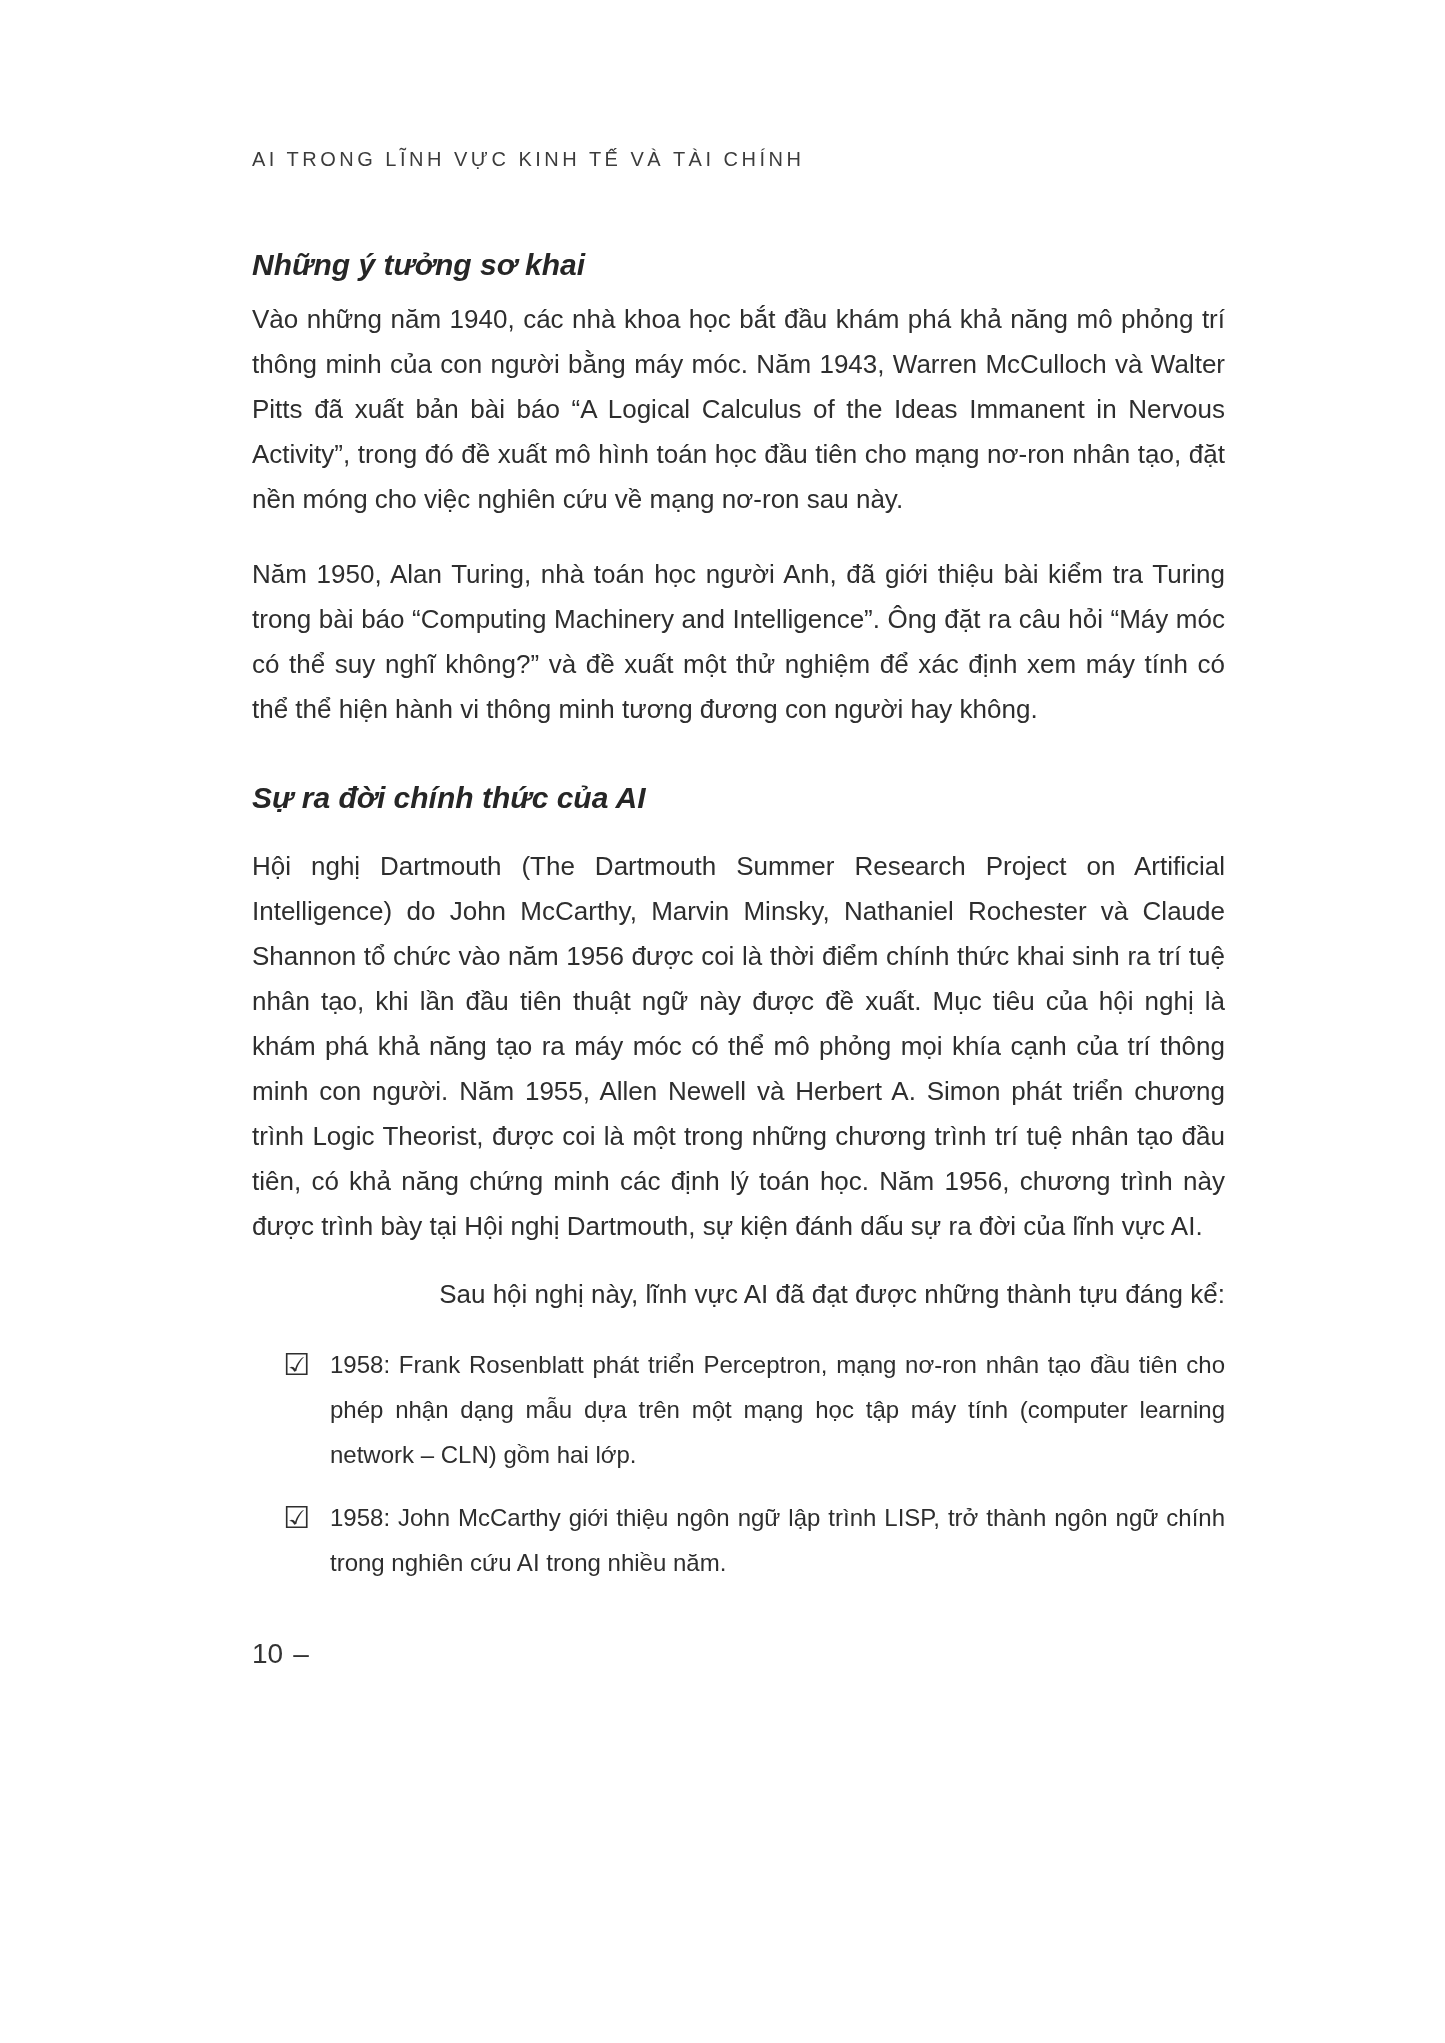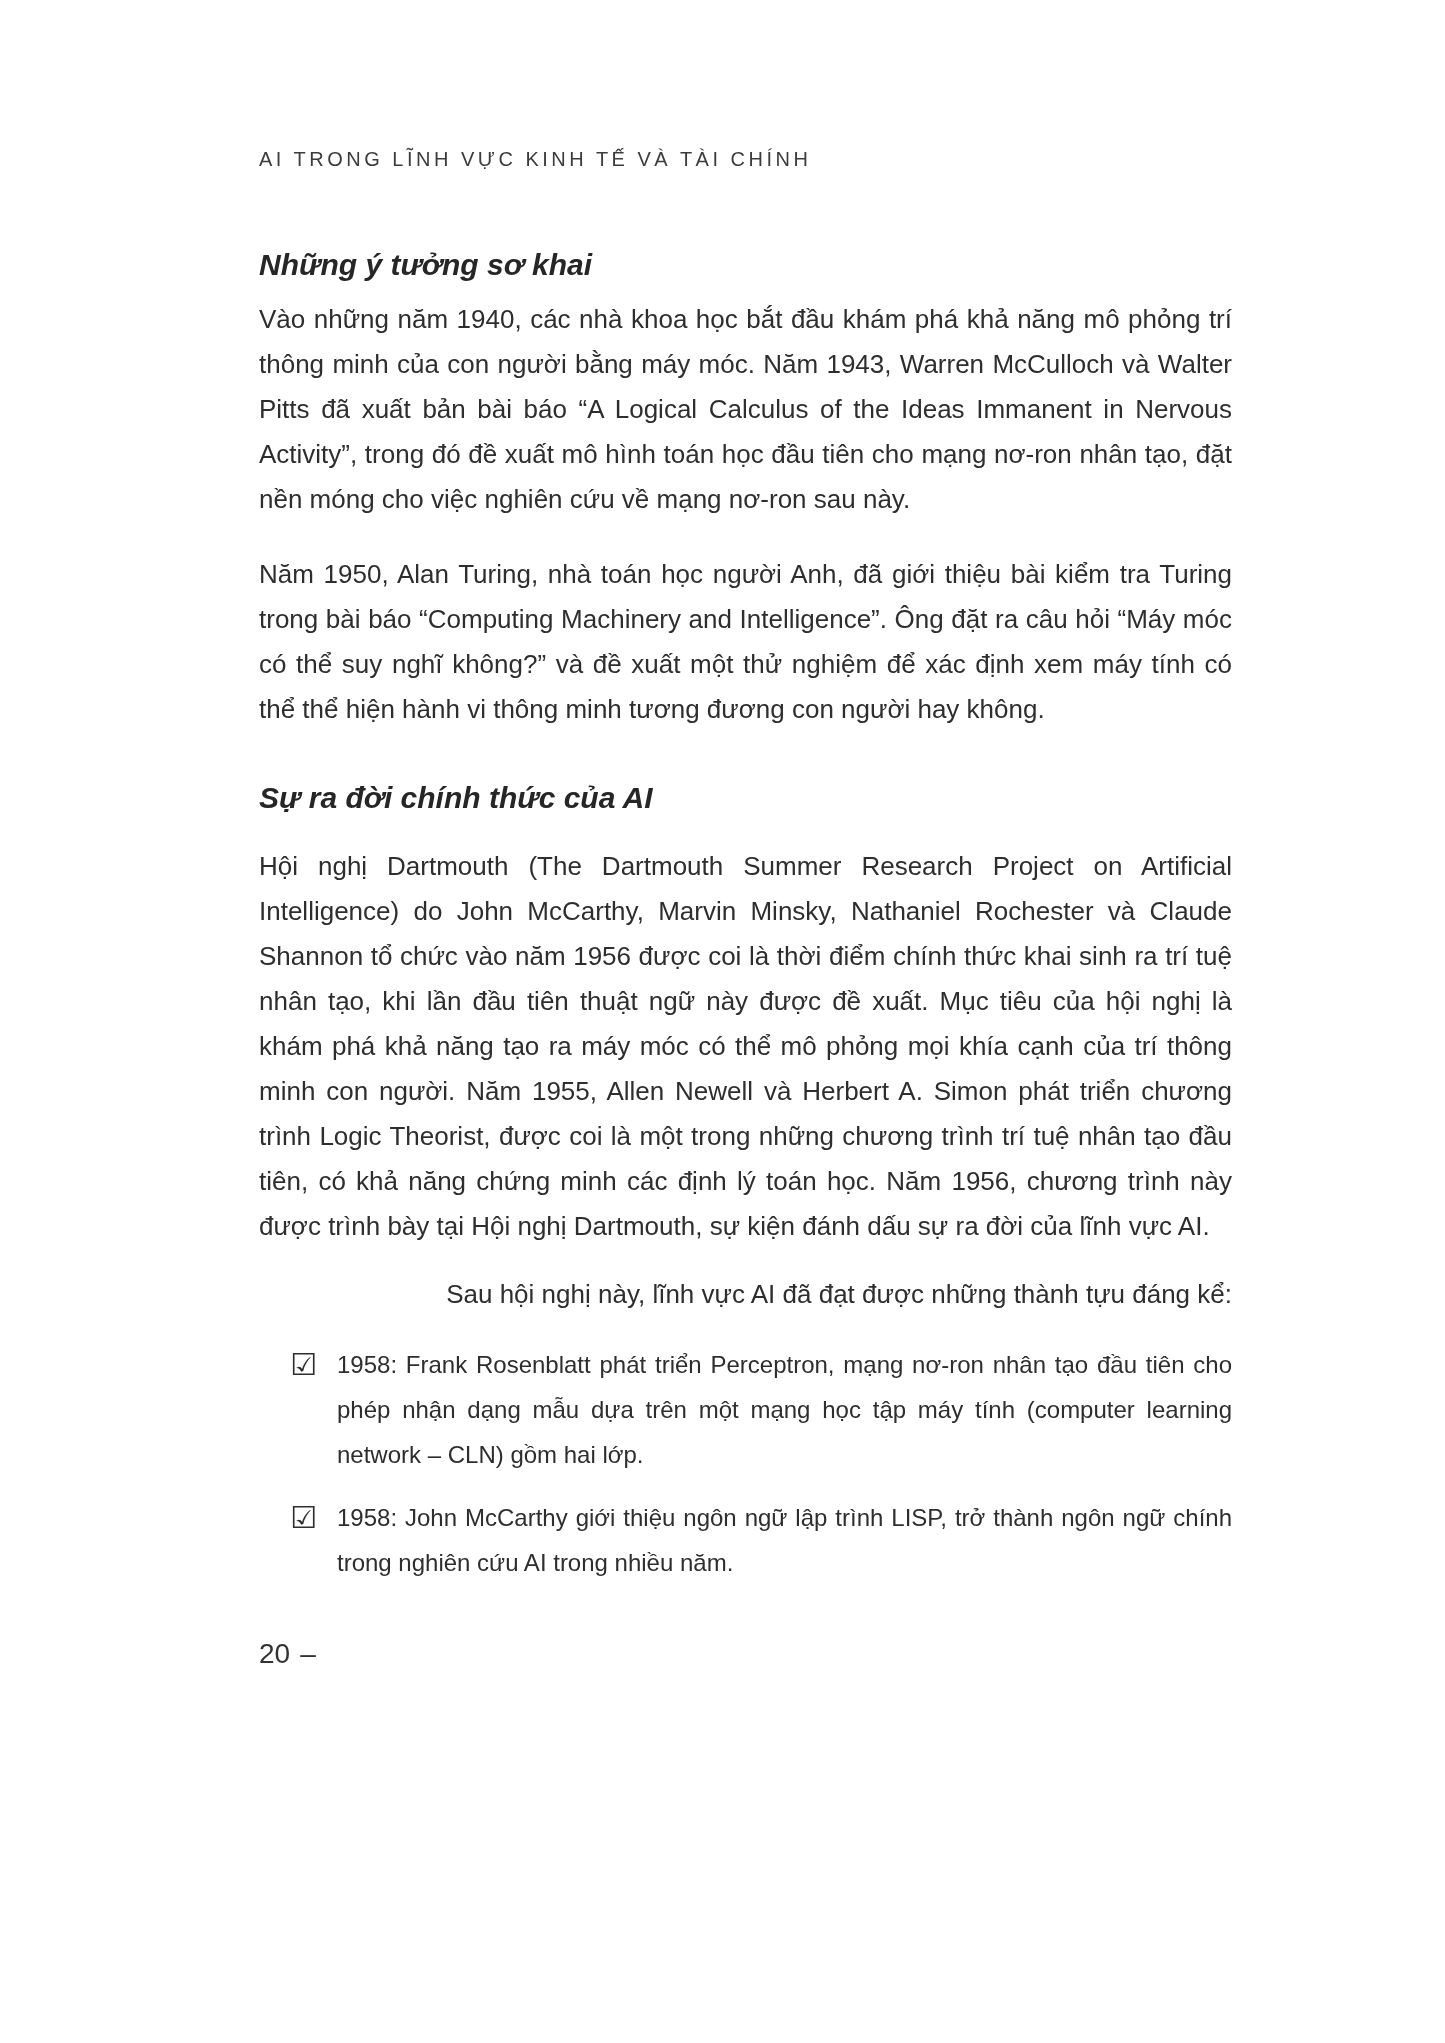--- a/index.html
+++ b/index.html
@@ -15,21 +15,20 @@
     -webkit-font-smoothing: antialiased;
   }
   .page {
     box-sizing: border-box;
     width: 1445px;
     min-height: 2043px;
     padding: 147px 220px 60px 252px;
   }
   .content {
     width: 973px;
-    margin-left: 7px;
   }
   .running-header {
     font-size: 20px;
     line-height: 24px;
     letter-spacing: 3.5px;
     font-weight: 500;
     color: #3c3c3c;
   }
   .section-heading {
     margin: 0;
@@ -118,17 +117,17 @@
       </div>
 
       <div class="check-item">
         <span class="check-marker">☑</span>
         <span class="check-text">1958: John McCarthy giới thiệu ngôn ngữ lập trình LISP, trở thành ngôn ngữ chính trong nghiên cứu AI trong nhiều năm.</span>
       </div>
 
     </div>
 
     <div class="page-footer">
-      <span>20</span><span class="dash">–</span>
+      <span>10</span><span class="dash">–</span>
     </div>
 
   </div>
 </div>
 
 </body></html>

